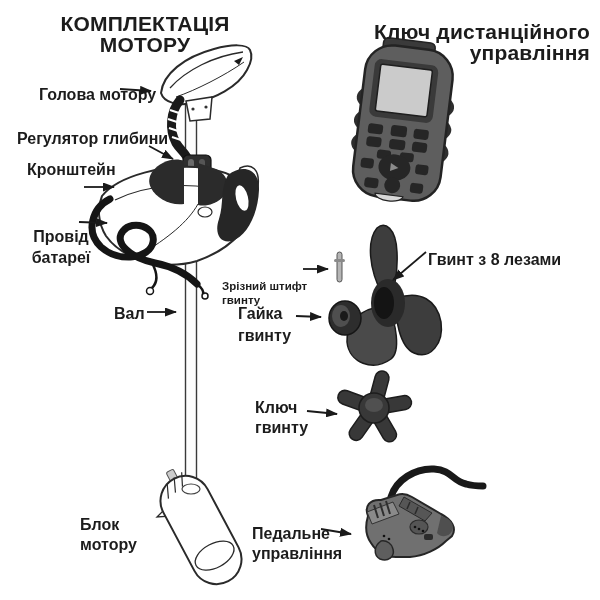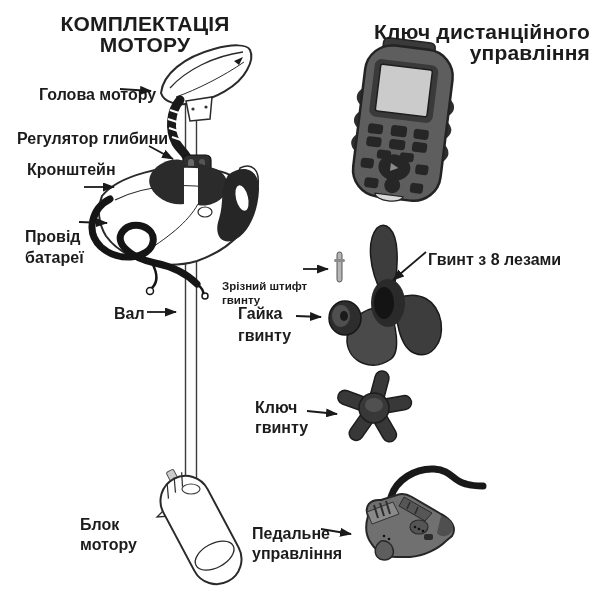--- a/index.html
+++ b/index.html
@@ -6,21 +6,21 @@
   #stage{position:relative;width:600px;height:600px;background:#ffffff;overflow:hidden;
          font-family:"Liberation Sans", sans-serif;}
   #diagram{position:absolute;left:0;top:0;}
   .lbl{position:absolute;font-weight:bold;color:#1c1c1c;font-size:16px;line-height:21px;
        white-space:pre-line;z-index:2;}
   .title{font-size:21px;letter-spacing:.2px;text-align:center;}
   .right{text-align:right;}
   .small{font-size:11.5px;line-height:14px;}
   .lh22{line-height:22px;}
   .lh20{line-height:20px;}
-  .center{}
+  .center{text-align:center;}
 </style>
 </head>
 <body>
 
 <div id="stage">
 
   <svg id="diagram" width="600" height="600" viewBox="0 0 600 600">
     <defs>
       <marker id="ah" markerWidth="12" markerHeight="9" refX="11" refY="4.5" orient="auto" markerUnits="userSpaceOnUse">
         <path d="M0,0 L12,4.5 L0,9 Z" fill="#1a1a1a"></path>

